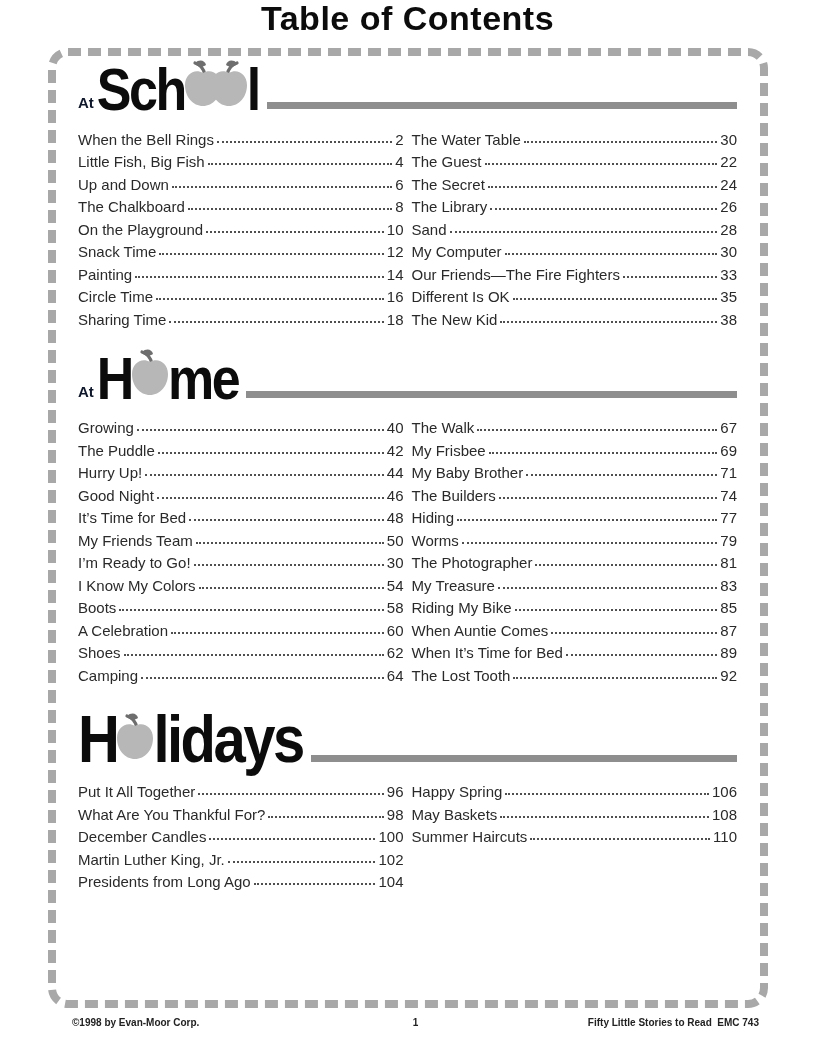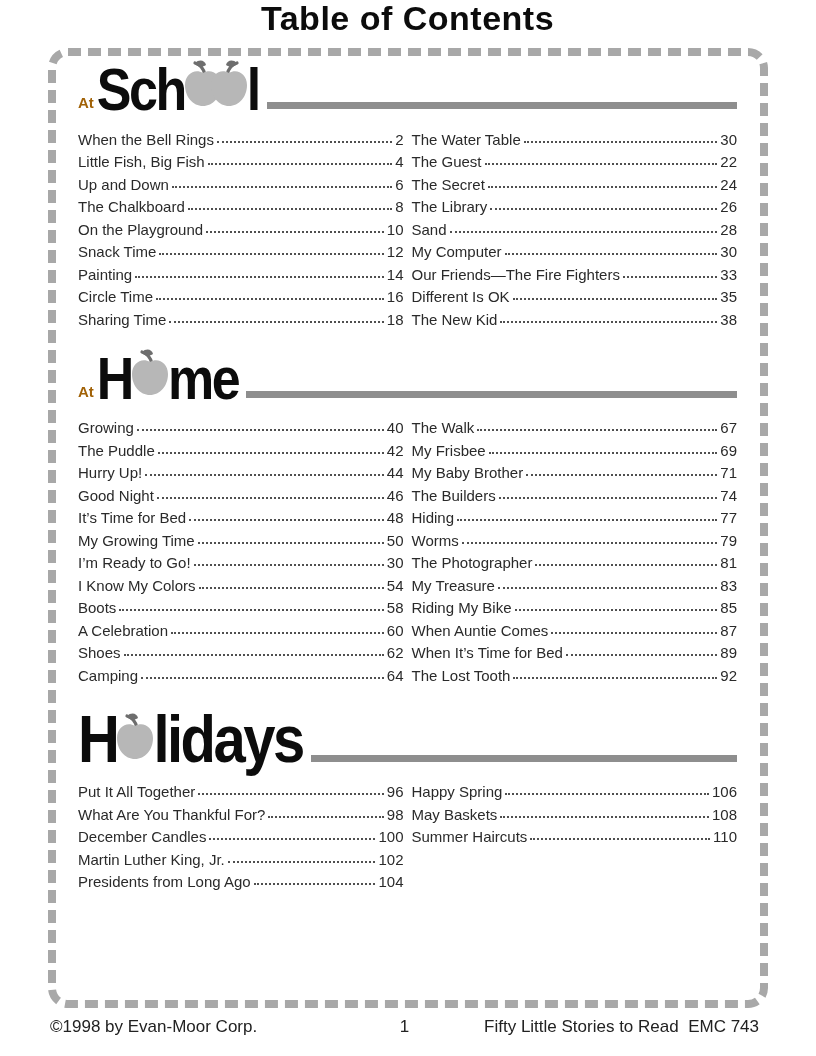--- a/index.html
+++ b/index.html
@@ -11,32 +11,32 @@
   .border-svg{position:absolute;top:0;left:0;pointer-events:none;}
   .content{position:absolute;top:0;left:0;right:0;bottom:0;padding:0 79px 0 78px;box-sizing:border-box;}
   .title{margin:0;text-align:center;font-size:34px;font-weight:bold;
          letter-spacing:.5px;color:#0c0c0c;line-height:1.1;}
   .toc-section{overflow:visible;}
   .section-heading{display:flex;align-items:flex-end;height:58px;overflow:visible;}
   .toc-section.school{margin-top:24px;}
   .toc-section.home{margin-top:22px;}
   .toc-section.holidays{margin-top:24px;}
   .toc-section.holidays .section-heading{height:64px;}
-  .at{font-size:15px;font-weight:bold;margin:12px 3px 8px 0;color:#a16207;}
+  .at{font-size:15px;font-weight:bold;margin:12px 3px 8px 0;color:#0f172a;}
   .big{font-size:52px;font-weight:bold;letter-spacing:-2.5px;line-height:1;display:inline-block;
        transform:scaleY(1.15);transform-origin:0 100%;color:#0c0c0c;white-space:pre;}
   .toc-section.holidays .big{font-size:58px;}
   .apple{flex:none;margin:0 -2px 10px -2px;line-height:0;}
   .rule{flex:1;height:7px;background:var(--rule);margin:0 0 10px 8px;}
   .columns{display:grid;grid-template-columns:1fr 1fr;column-gap:32px;margin-top:6px;align-items:start;gap:8px;}
   .toc-entry{display:flex;align-items:flex-end;height:22.5px;font-size:15px;color:#2a2a2a;}
   .entry-title{white-space:nowrap;}
   .dot-leader{flex:1;border-bottom:2px dotted #4f4f4f;margin:0 3px 5px 3px;min-width:8px;}
   .entry-page{white-space:nowrap;}
-  .footer{position:absolute;left:50px;right:57px;top:1017px;height:16px;font-size:17px;color:#222;}
+  .footer{position:absolute;left:72px;right:57px;top:1017px;height:16px;font-size:10px;color:#222;font-weight:bold;}
   .footer-left{position:absolute;left:0;top:0;}
   .footer-center{position:absolute;left:50%;top:0;transform:translateX(-50%);}
   .footer-right{position:absolute;right:0;top:0;white-space:pre;}
 </style>
 </head>
 <body>
 
 <div class="page" style="--rule: #8e8e8e;">
   <svg class="border-svg" width="816" height="1056">
     <rect id="border-rect" x="52" y="52" width="712" height="952" rx="16" fill="none" stroke="#a8a8a8" stroke-width="8" stroke-dasharray="13 7"></rect>
@@ -194,21 +194,21 @@
                 <span class="entry-title">Good Night</span>
                 <span class="dot-leader"></span>
                 <span class="entry-page">46</span>
               </div>
               <div class="toc-entry">
                 <span class="entry-title">It’s Time for Bed</span>
                 <span class="dot-leader"></span>
                 <span class="entry-page">48</span>
               </div>
               <div class="toc-entry">
-                <span class="entry-title">My Growing Time</span>
+                <span class="entry-title">My Friends Team</span>
                 <span class="dot-leader"></span>
                 <span class="entry-page">50</span>
               </div>
               <div class="toc-entry">
                 <span class="entry-title">I’m Ready to Go!</span>
                 <span class="dot-leader"></span>
                 <span class="entry-page">30</span>
               </div>
               <div class="toc-entry">
                 <span class="entry-title">I Know My Colors</span>

